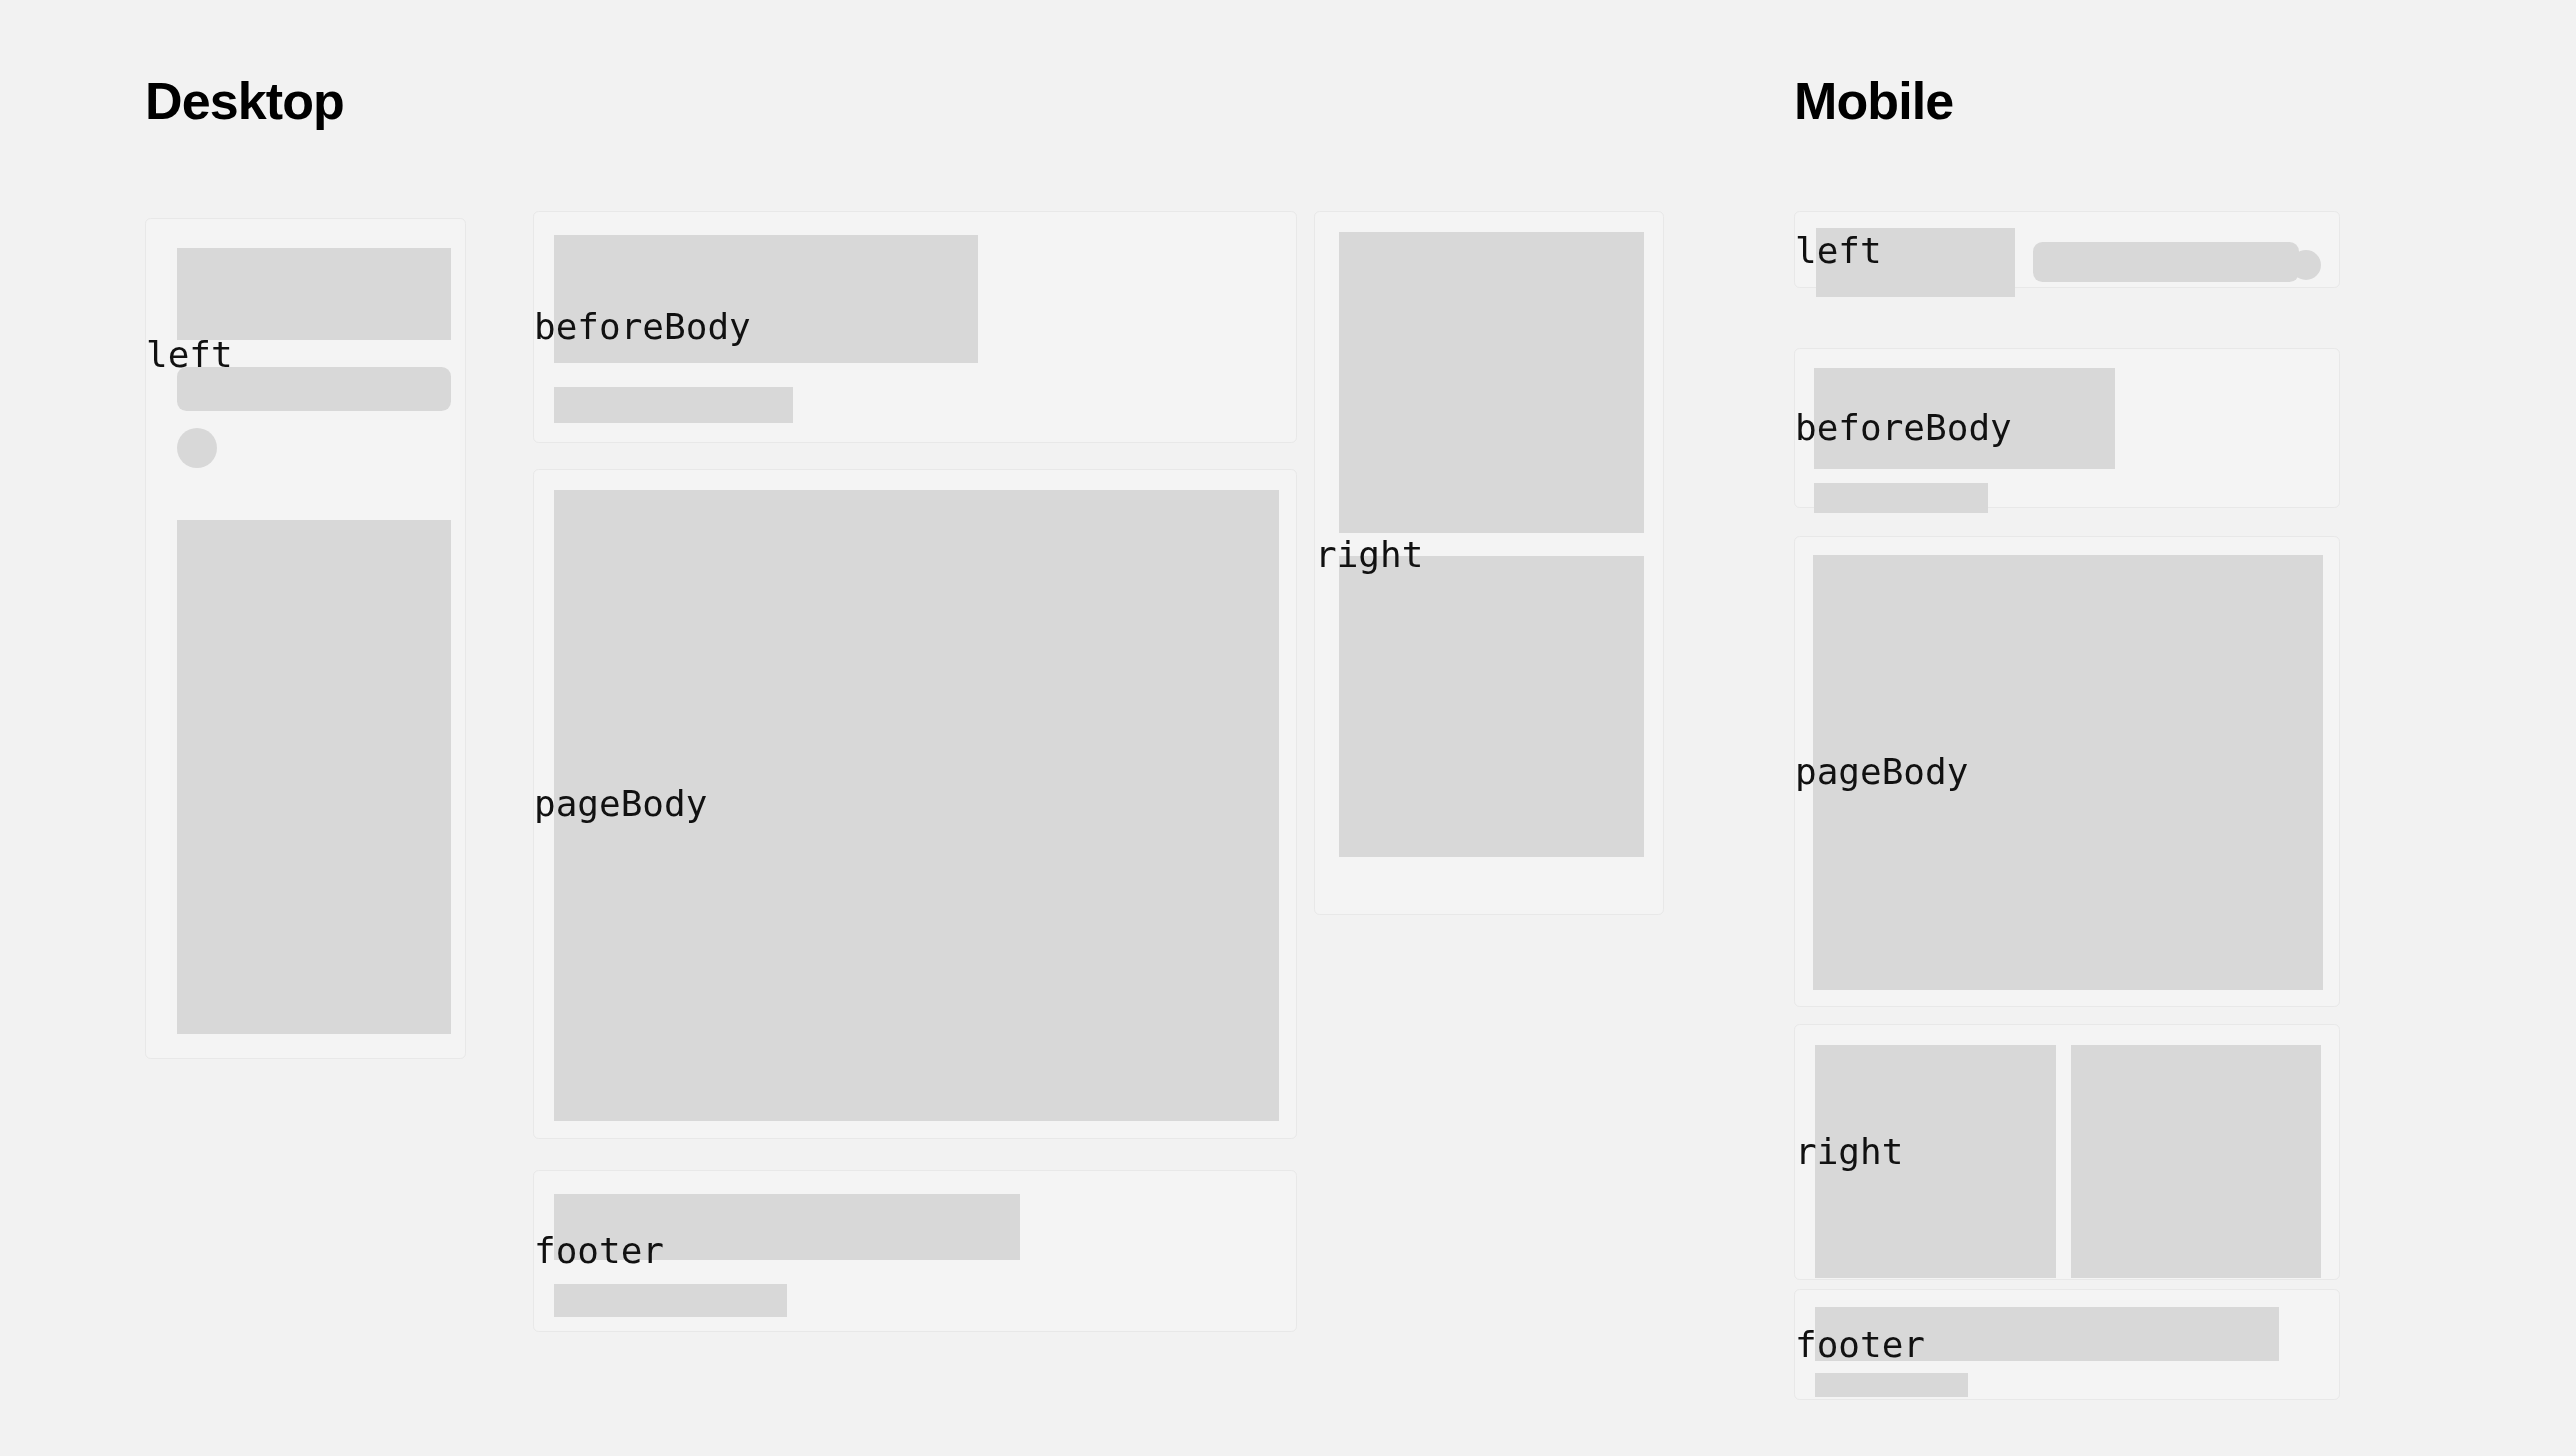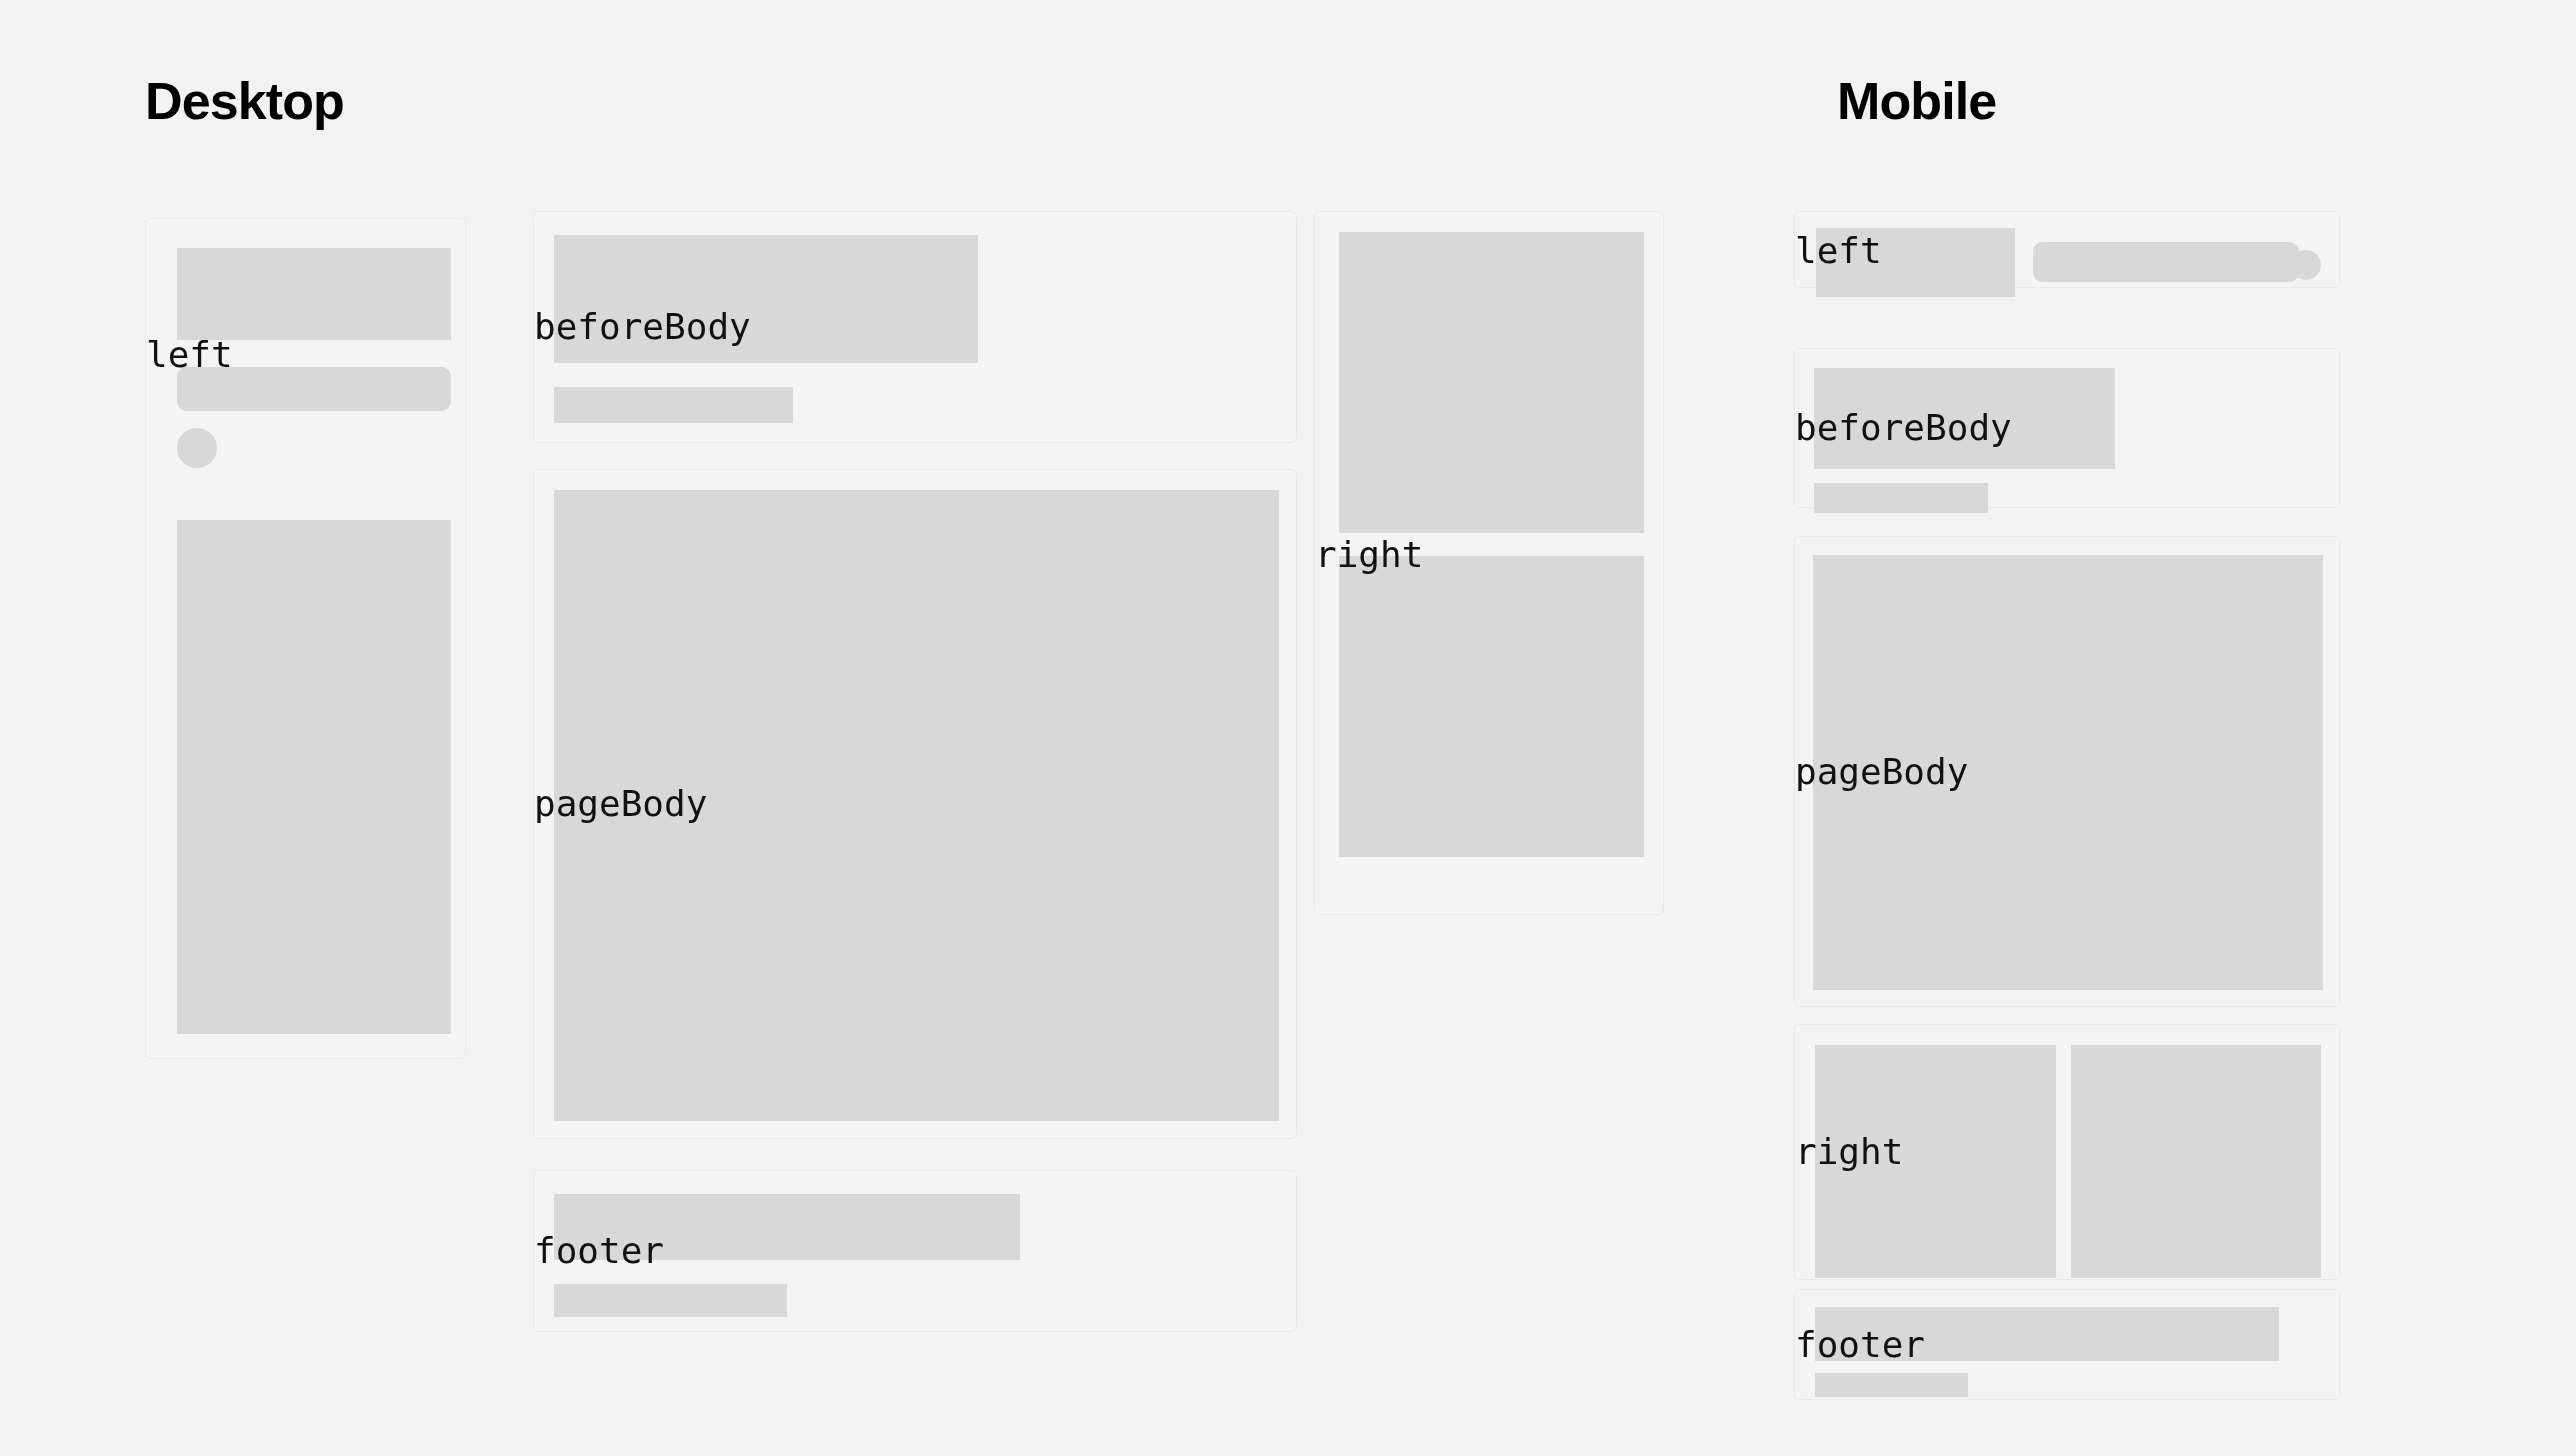--- a/index.html
+++ b/index.html
@@ -23,21 +23,21 @@
   .section-title {
     position: absolute;
     font-size: 52px;
     font-weight: bold;
     letter-spacing: -0.9px;
     color: #000000;
     line-height: 1;
     white-space: nowrap;
   }
   #desktop-title { left: 145px; top: 75px; }
-  #mobile-title  { left: 1794px; top: 75px; margin-left: 43px; }
+  #mobile-title  { left: 1794px; top: 75px; }
 
   
   .panel {
     position: absolute;
     background: #f4f4f4;
     border: 1.9px solid #e8e8e8;
     border-radius: 5.6px;
   }
 
   

